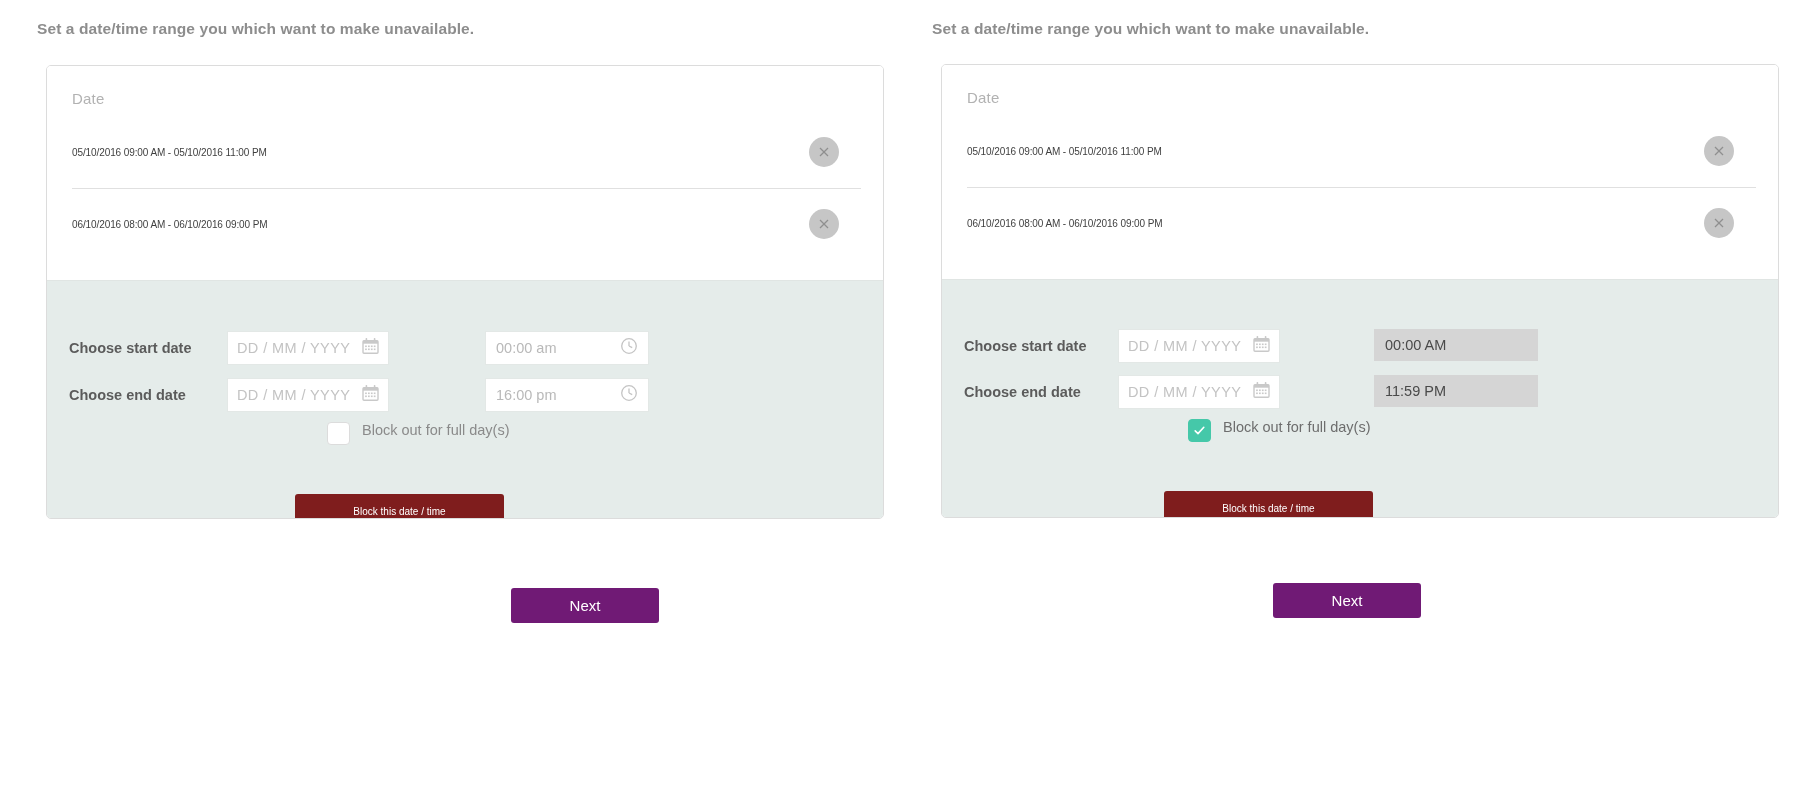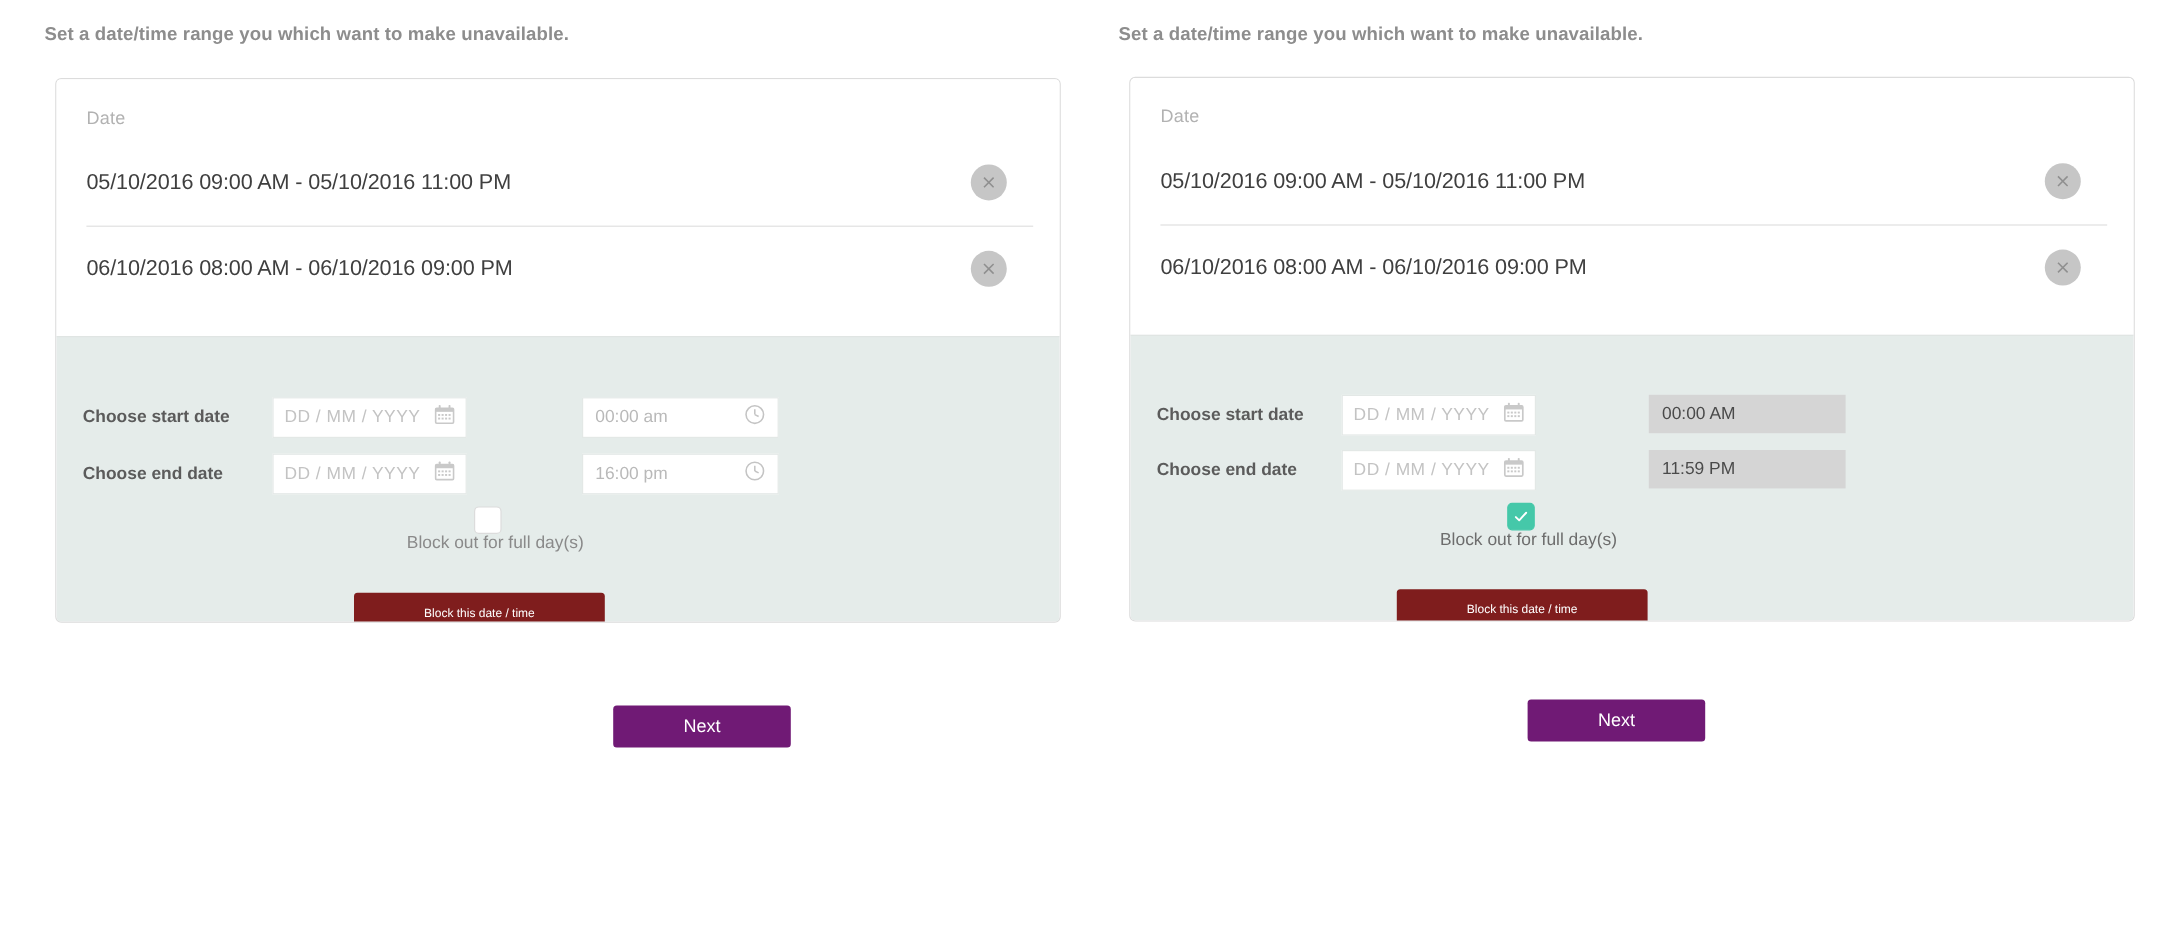--- a/index.html
+++ b/index.html
@@ -47,21 +47,21 @@
 
   .row {
     position: absolute; left: 0; right: 0; height: 72px;
   }
   .row.r1 { top: 50px; }
   .row.r2 { top: 122px; }
 
   .row-text {
     position: absolute; left: 25px; top: 50%;
     transform: translateY(-50%);
-    font-size: 18px; color: #3f3f3f; letter-spacing: -.1px;
+    font-size: 10px; color: #3f3f3f; letter-spacing: -.1px;
     white-space: nowrap;
   }
 
   .row-close {
     position: absolute; right: 44px; top: 50%;
     transform: translateY(-50%);
     width: 30px; height: 30px; border-radius: 50%;
     background: #c6c6c6;
     display: flex; align-items: center; justify-content: center;
     cursor: pointer;
@@ -126,21 +126,21 @@
 
   .time-disabled {
     position: absolute; top: 0; left: 432px;
     height: 32px; width: 164px;
     background: #d5d5d5;
     display: flex; align-items: center;
     color: #4a4a4a; font-size: 14.5px;
   }
   .time-disabled span { margin-left: 11px; }
 
-  .check-row { position: absolute; display: flex; align-items: center; flex-direction: column; }
+  .check-row { position: absolute; display: flex; align-items: flex-start; }
   .left  .check-row { left: 280px; top: 141px; }
   .right .check-row { left: 246px; top: 139px; }
 
   .checkbox {
     width: 23px; height: 23px; border-radius: 4px;
     background: #ffffff; border: 1px solid #dcdcdc;
     display: flex; align-items: center; justify-content: center;
     cursor: pointer; flex: 0 0 auto;
   }
   .checkbox.checked { background: #45c8a9; border-color: #45c8a9; }

